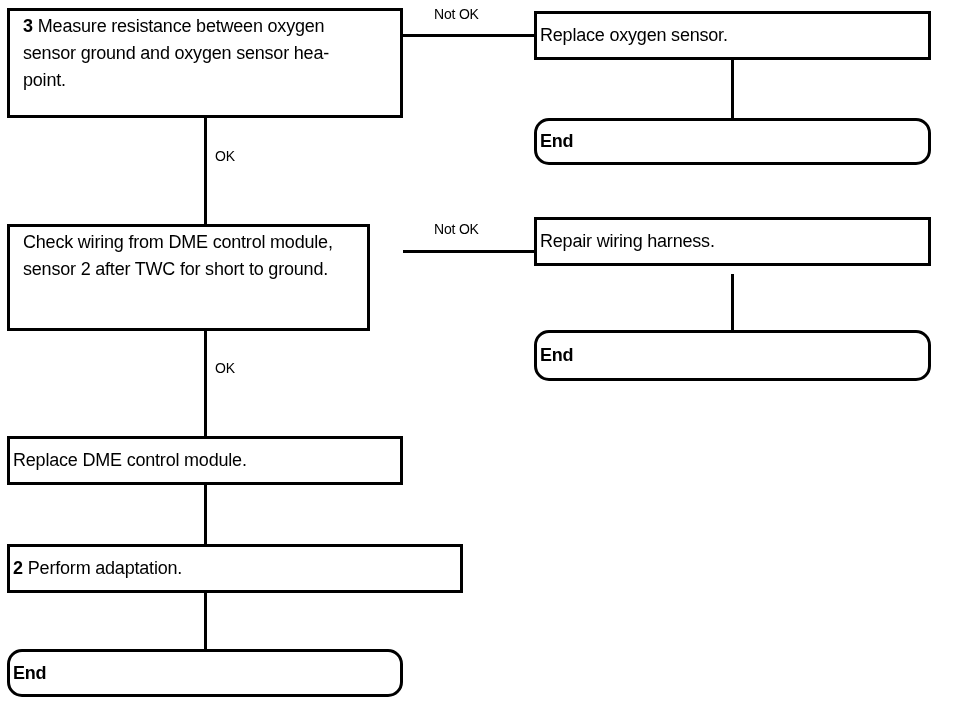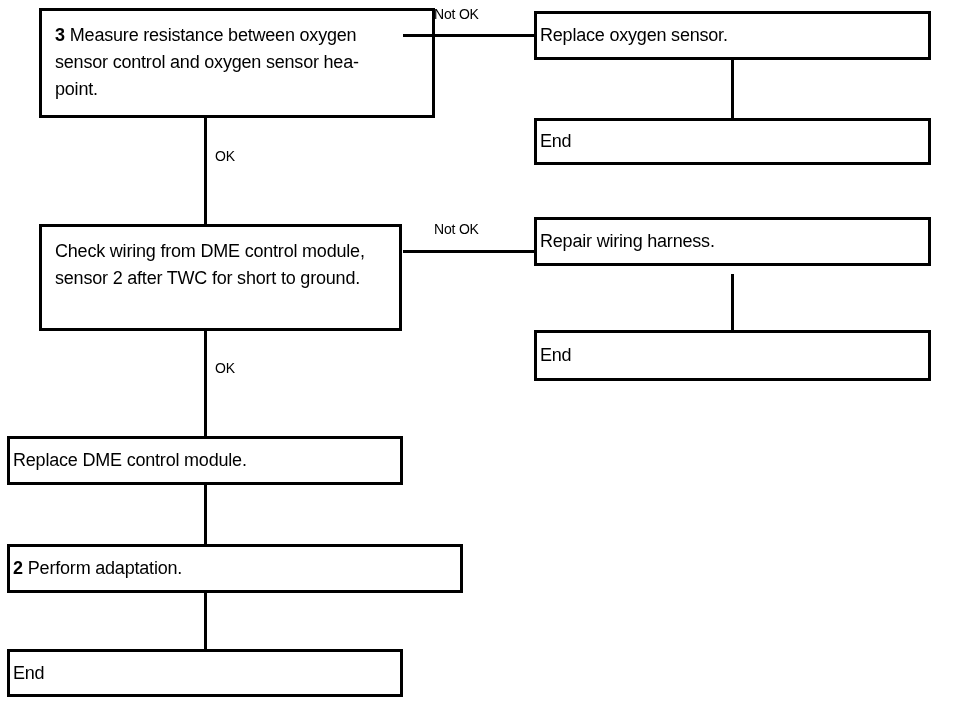--- a/index.html
+++ b/index.html
@@ -18,34 +18,34 @@
   }
   .box {
     position: absolute;
     box-sizing: border-box;
     border: 3px solid #000000;
     background: #ffffff;
     font-size: 18px;
     line-height: 27px;
   }
   .box.multi {
-    padding: 11px 13px;
-    margin-left: 32px;
+    padding: 2px 13px;
   }
   .box.single {
     display: flex;
     align-items: center;
     padding-left: 3px;
   }
   .box .pfx {
     font-weight: bold;
     margin-right: 5px;
   }
   .box.endbox {
-    font-weight: normal;
+    font-weight: bold;
+    border-radius: 15px;
   }
   .conn {
     position: absolute;
     background: #000000;
   }
   .edge-label {
     position: absolute;
     font-size: 14px;
     line-height: 21px;
     white-space: nowrap;
@@ -80,21 +80,21 @@
   .l-notok2 { left: 434px; top: 219px; }
   .l-ok2    { left: 215px; top: 358px; }
 </style>
 </head>
 <body>
 
 <div class="stage">
 
   <div class="box multi b-step3">
     <div><b class="pfx">3</b><span>Measure resistance between oxygen</span></div>
-    <div>sensor control and oxygen sensor hea-</div>
+    <div>sensor ground and oxygen sensor hea-</div>
     <div>point.</div>
   </div>
 
   <div class="edge-label l-notok1">Not OK</div>
   <div class="conn c-h1"></div>
 
   <div class="box single b-ros">
     <span>Replace oxygen sensor.</span>
   </div>
 

